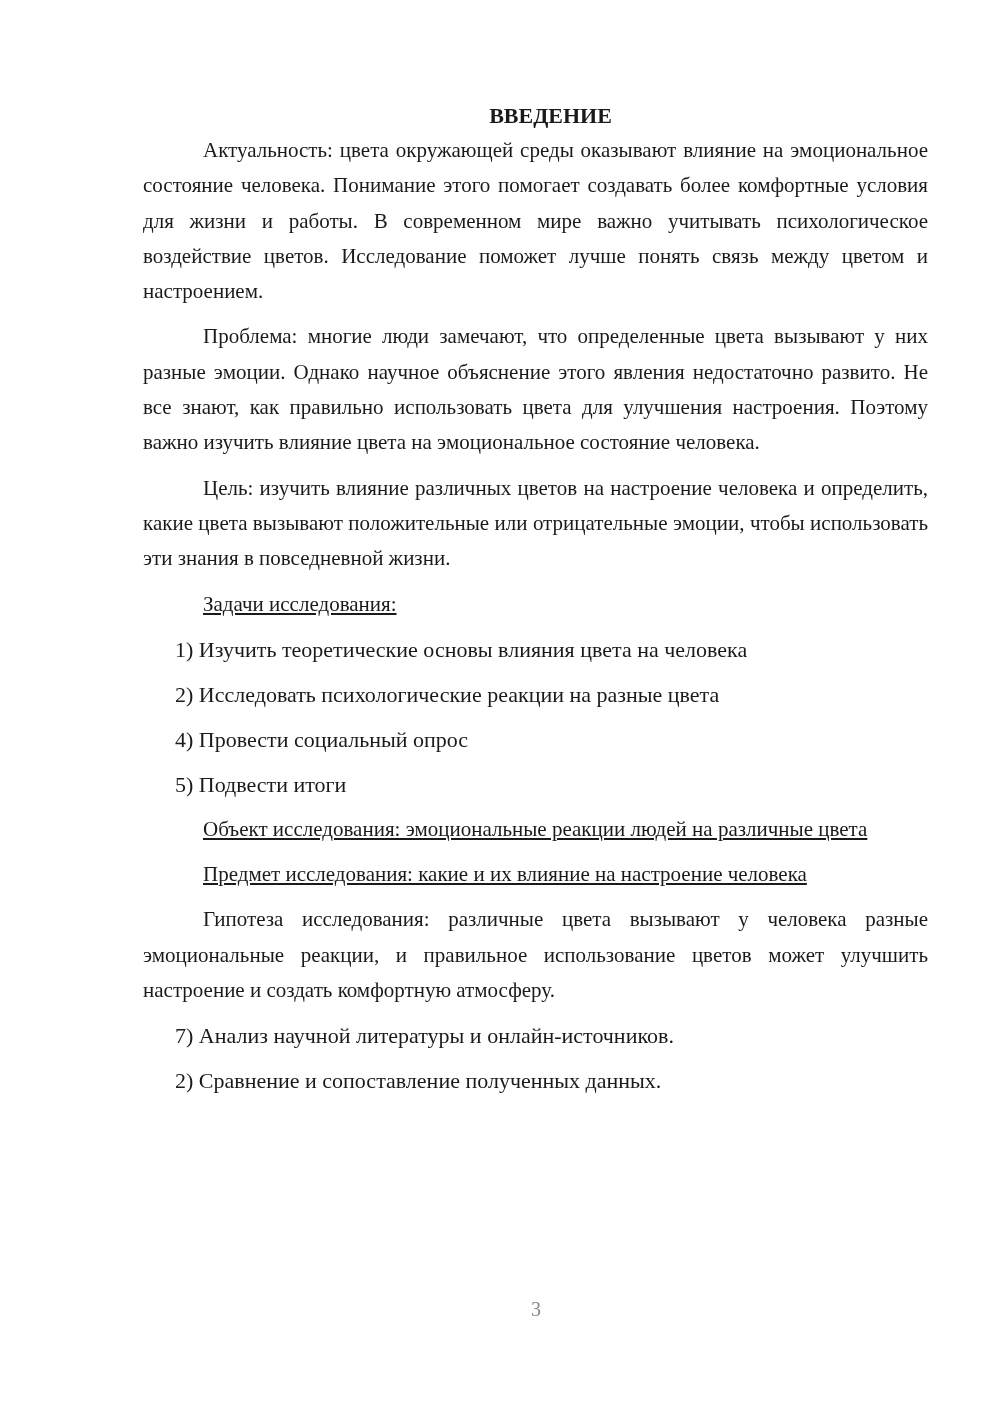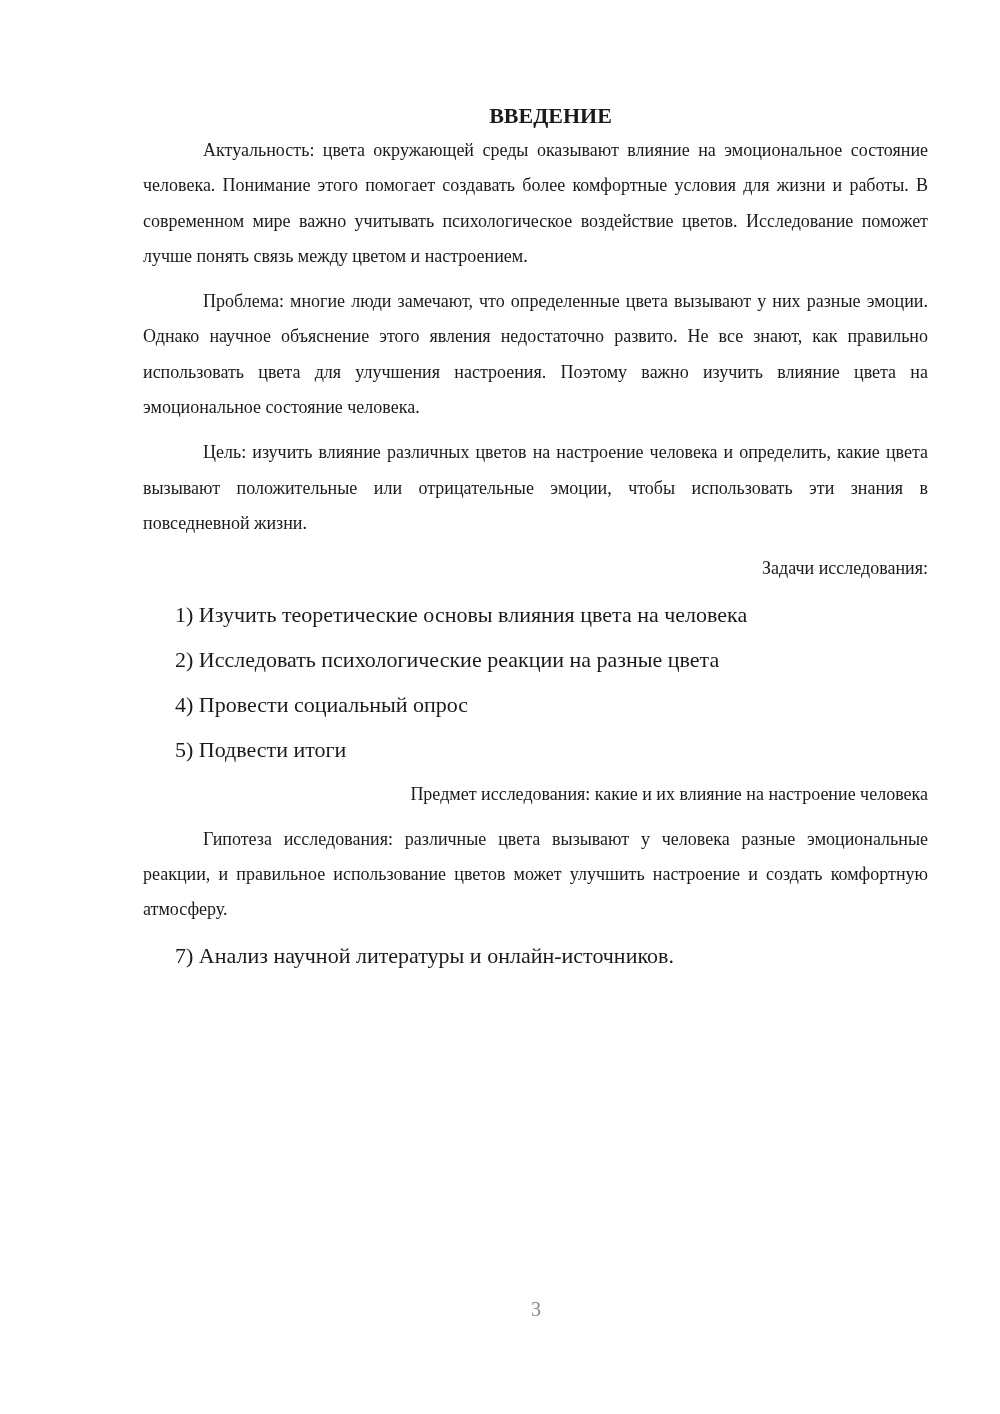--- a/index.html
+++ b/index.html
@@ -2,23 +2,23 @@
 <html><head>
   <meta charset="utf-8">
   <style>
     html, body { margin: 0; padding: 0; background: #ffffff; }
     body { width: 1000px; height: 1414px; position: relative; overflow: hidden;
            font-family: "Liberation Serif", "DejaVu Serif", serif; color: #1a1a1a; }
     .page { position: absolute; left: 0; top: 0; width: 1000px; height: 1414px; }
     .content { position: absolute; left: 143px; top: 98px; width: 785px; }
     .title { text-align: center; font-weight: bold; font-size: 22px; line-height: 35px;
              margin: 0 0 0 0; padding-left: 30px; }
-    .para { font-size: 18px; line-height: 35.3px; text-align: justify; text-indent: 60px;
+    .para { font-size: 21px; line-height: 35.3px; text-align: justify; text-indent: 60px;
             margin: 0 0 10px 0; }
-    .para.left { text-align: right; }
+    .para.left { text-align: left; text-decoration: underline; }
     .list-item { font-size: 22px; line-height: 35px; margin: 0 0 10px 32px; }
     .page-number { position: absolute; top: 1298px; left: 0; width: 1000px; padding-left: 72px;
                    box-sizing: border-box; text-align: center; font-size: 20px; color: #888888; }
   </style>
 </head>
 <body>
 
 <div class="page">
   <div class="content">
     <div class="title">ВВЕДЕНИЕ</div>
@@ -28,22 +28,24 @@
     <p class="para">Цель: изучить влияние различных цветов на настроение человека и определить, какие цвета вызывают положительные или отрицательные эмоции, чтобы использовать эти знания в повседневной жизни.</p>
     <p class="para left">Задачи исследования:</p>
 
     <div>
       <div class="list-item">1) Изучить теоретические основы влияния цвета на человека</div>
       <div class="list-item">2) Исследовать психологические реакции на разные цвета</div>
       <div class="list-item">4) Провести социальный опрос</div>
       <div class="list-item">5) Подвести итоги</div>
     </div>
 
+    <p class="para left">Объект исследования: эмоциональные реакции людей на различные цвета</p>
     <p class="para left">Предмет исследования: какие и их влияние на настроение человека</p>
     <p class="para">Гипотеза исследования: различные цвета вызывают у человека разные эмоциональные реакции, и правильное использование цветов может улучшить настроение и создать комфортную атмосферу.</p>
 
     <div>
       <div class="list-item">7) Анализ научной литературы и онлайн-источников.</div>
+      <div class="list-item">2) Сравнение и сопоставление полученных данных.</div>
     </div>
   </div>
 
   <div class="page-number">3</div>
 </div>
 
 </body></html>

